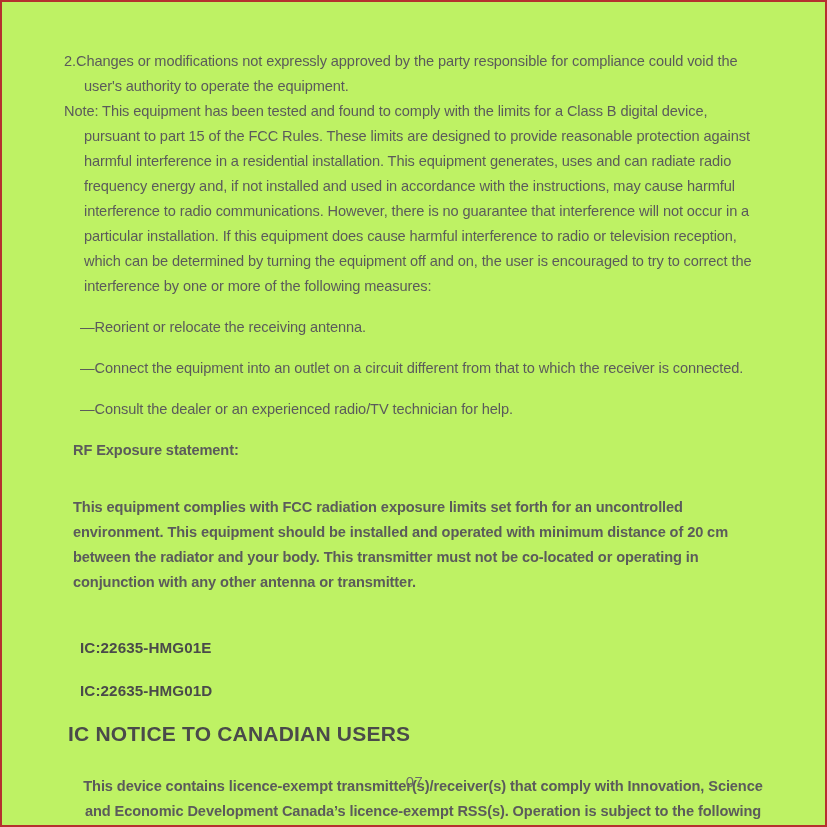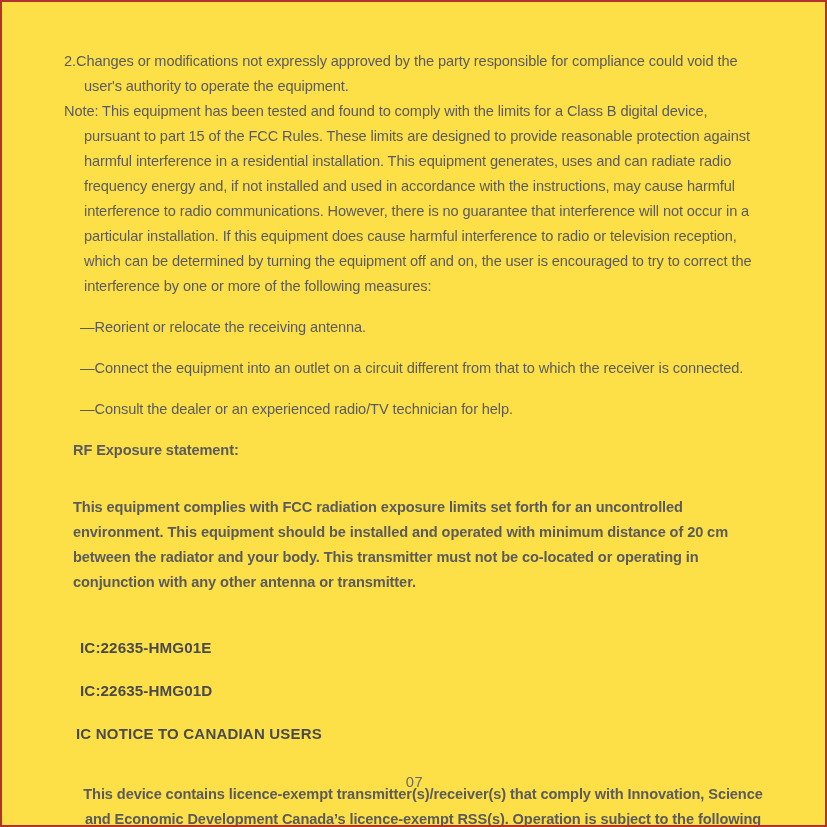--- a/index.html
+++ b/index.html
@@ -10,21 +10,21 @@
     background: #ffffff;
   }
   body {
     font-family: "Liberation Sans", sans-serif;
   }
 
   .page {
     position: relative;
     width: 827px;
     height: 827px;
-    background: #fde047;
+    background: #bef264;
     border: 2px solid #b5312f;
     overflow: hidden;
   }
 
   .page-inner {
     position: absolute;
     left: 0;
     top: 0;
     width: 823px;
     height: 823px;
@@ -69,23 +69,23 @@
   .heading-bold {
     margin: 16px;
     font-weight: bold;
     font-size: 15.2px;
     line-height: 27px;
     color: #4a4a4a;
     letter-spacing: 0.1px;
   }
 
   .heading-caps {
-    margin: 12px;
+    margin: 4px;
     font-weight: bold;
-    font-size: 15px;
+    font-size: 21px;
     line-height: 27px;
     color: #4a4a4a;
     letter-spacing: 0.2px;
   }
 
   .block-rf {
     width: 672px;
   }
 
   .block-ic {

